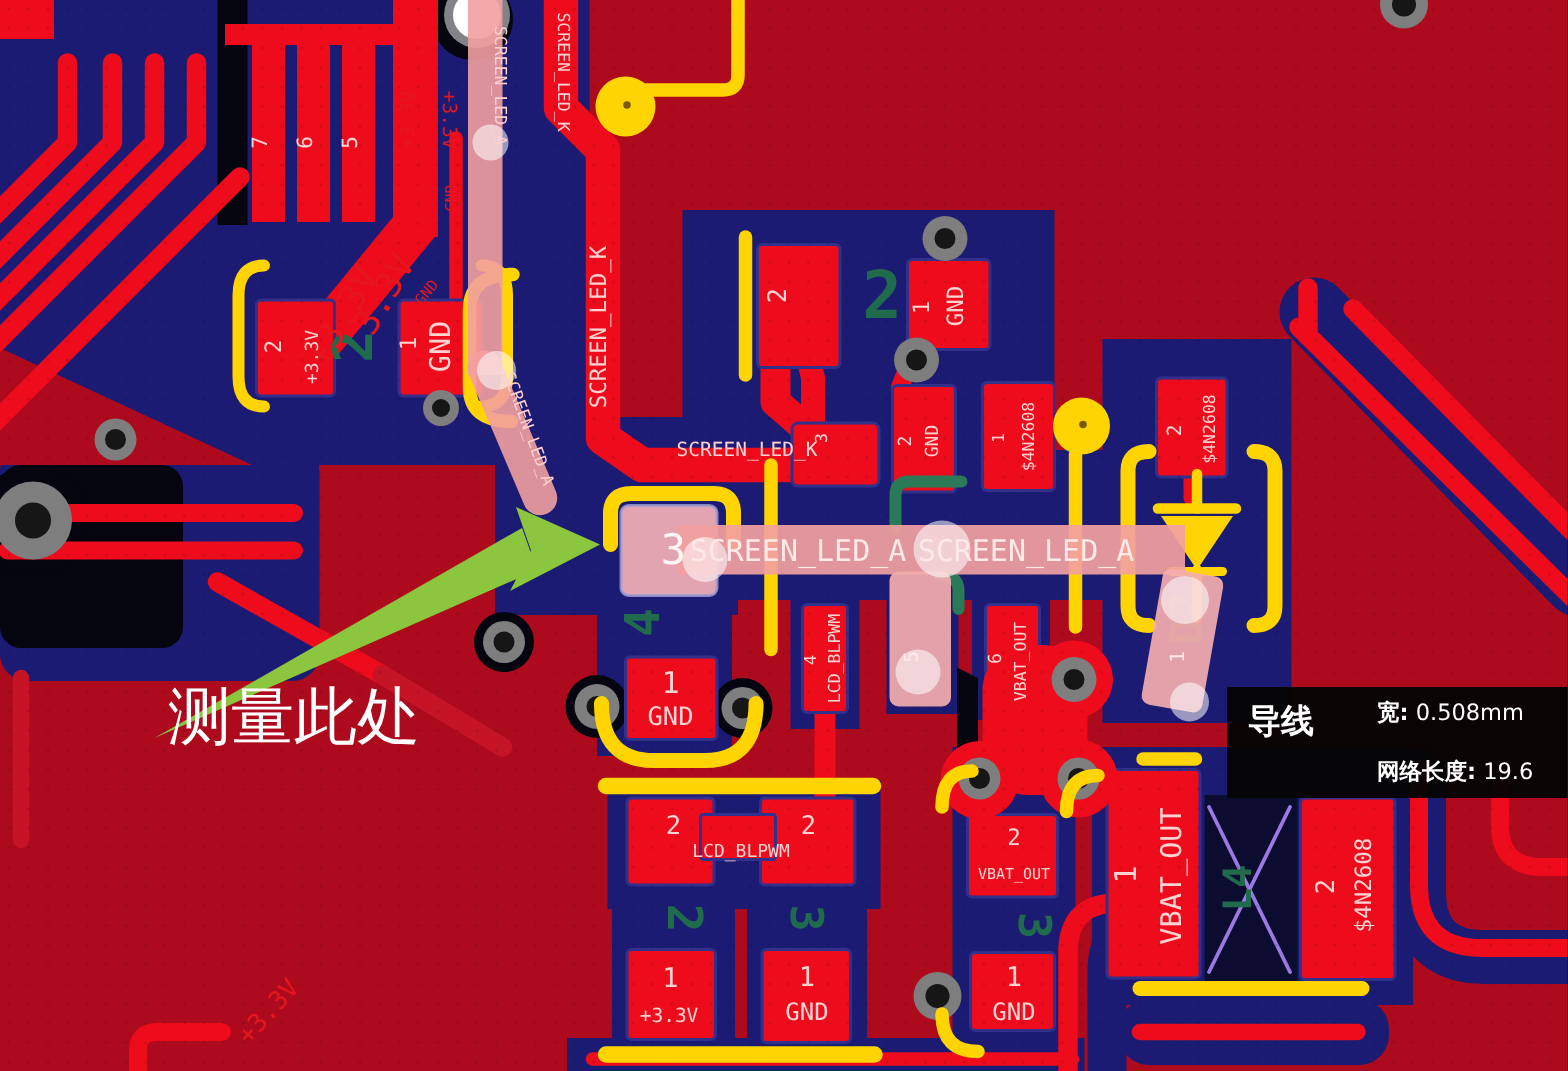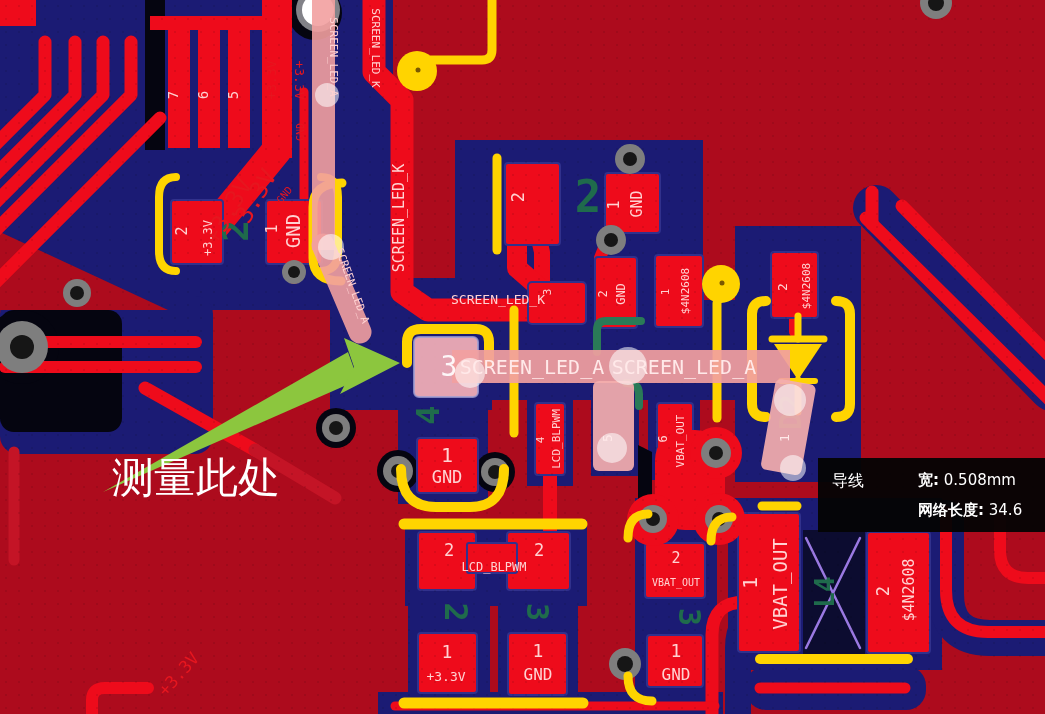--- a/index.html
+++ b/index.html
@@ -9,21 +9,21 @@
   svg path,svg line,svg polyline{stroke-linecap:round;stroke-linejoin:round;fill:none;}
   .lbl{font-family:"DejaVu Sans Mono","Liberation Mono",monospace;fill:#ffd2d2;}
   .lblw{font-family:"DejaVu Sans Mono","Liberation Mono",monospace;fill:#ffe9e9;}
   .lblr{font-family:"DejaVu Sans Mono","Liberation Mono",monospace;fill:#e6161f;}
   .grn{font-family:"DejaVu Sans Mono","Liberation Mono",monospace;fill:#1f6b4c;font-weight:bold;}
   .anno{font-family:"DejaVu Sans","Liberation Sans",sans-serif;fill:#ffffff;}
   .tooltip{position:absolute;left:818px;top:458px;width:260px;height:74px;
            background:rgba(4,4,4,0.96);color:#fff;font-size:15px;
            display:grid;grid-template-columns:86px 1fr;align-content:center;
            row-gap:9px;padding:6px 4px 6px 14px;box-sizing:border-box;}
-  .tt-title{font-weight:normal;font-size:16px;}
+  .tt-title{font-weight:bold;font-size:22px;}
   .tt-k{font-weight:bold;}
 </style>
 </head>
 <body>
 
 <div class="stage">
 <svg width="1045" height="714" viewBox="0 0 1045 714">
   <defs>
     <pattern id="dots" width="13" height="13" patternUnits="userSpaceOnUse">
       <circle cx="6" cy="6" r="1" fill="rgba(0,0,0,0.22)"></circle>
@@ -335,15 +335,15 @@
     <polygon points="103,492 348,352 358,380" fill="#8cc63e"></polygon>
     <polygon points="400,363 344,338 354,367 340,394" fill="#8cc63e"></polygon>
     <text class="anno" font-size="42" x="112" y="492">测量此处</text>
   </g>
 </svg>
 
 <div class="tooltip">
   <span class="tt-title">导线</span>
   <span><span class="tt-k">宽:</span> <span>0.508mm</span></span>
   <span></span>
-  <span><span class="tt-k">网络长度:</span> <span>34.6</span></span>
+  <span><span class="tt-k">网络长度:</span> <span>19.6</span></span>
 </div>
 </div>
 
 </body></html>

